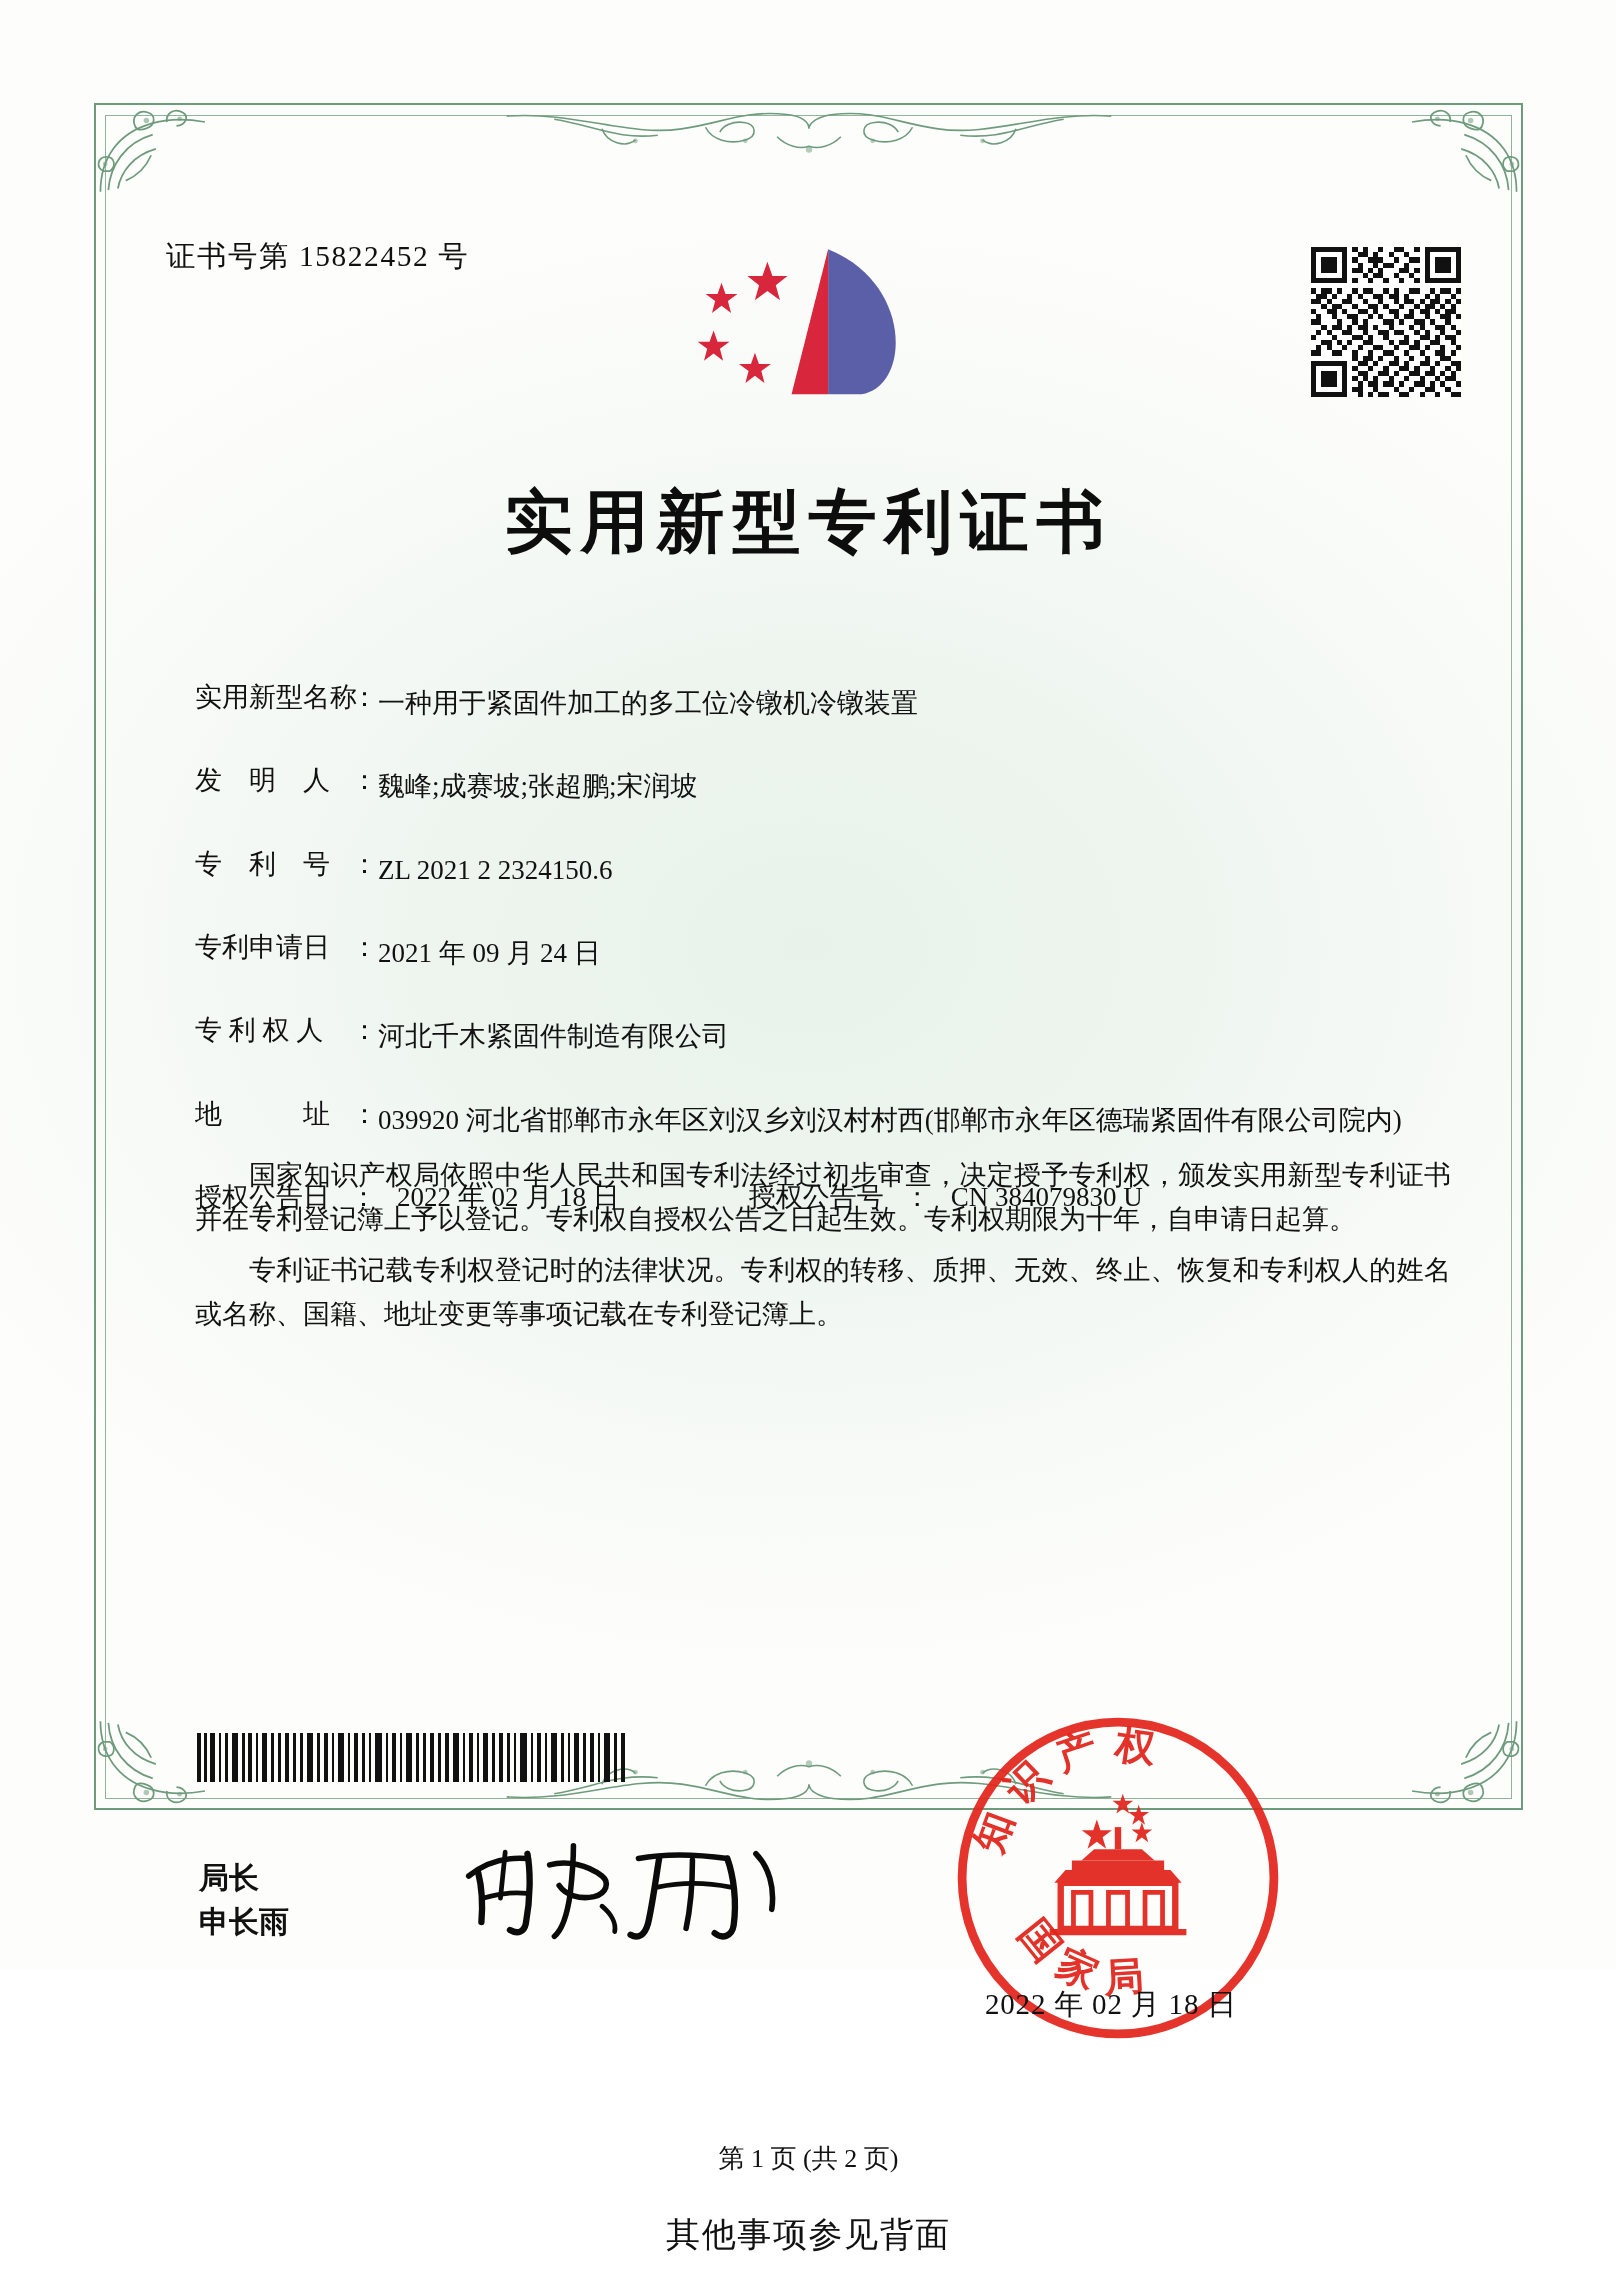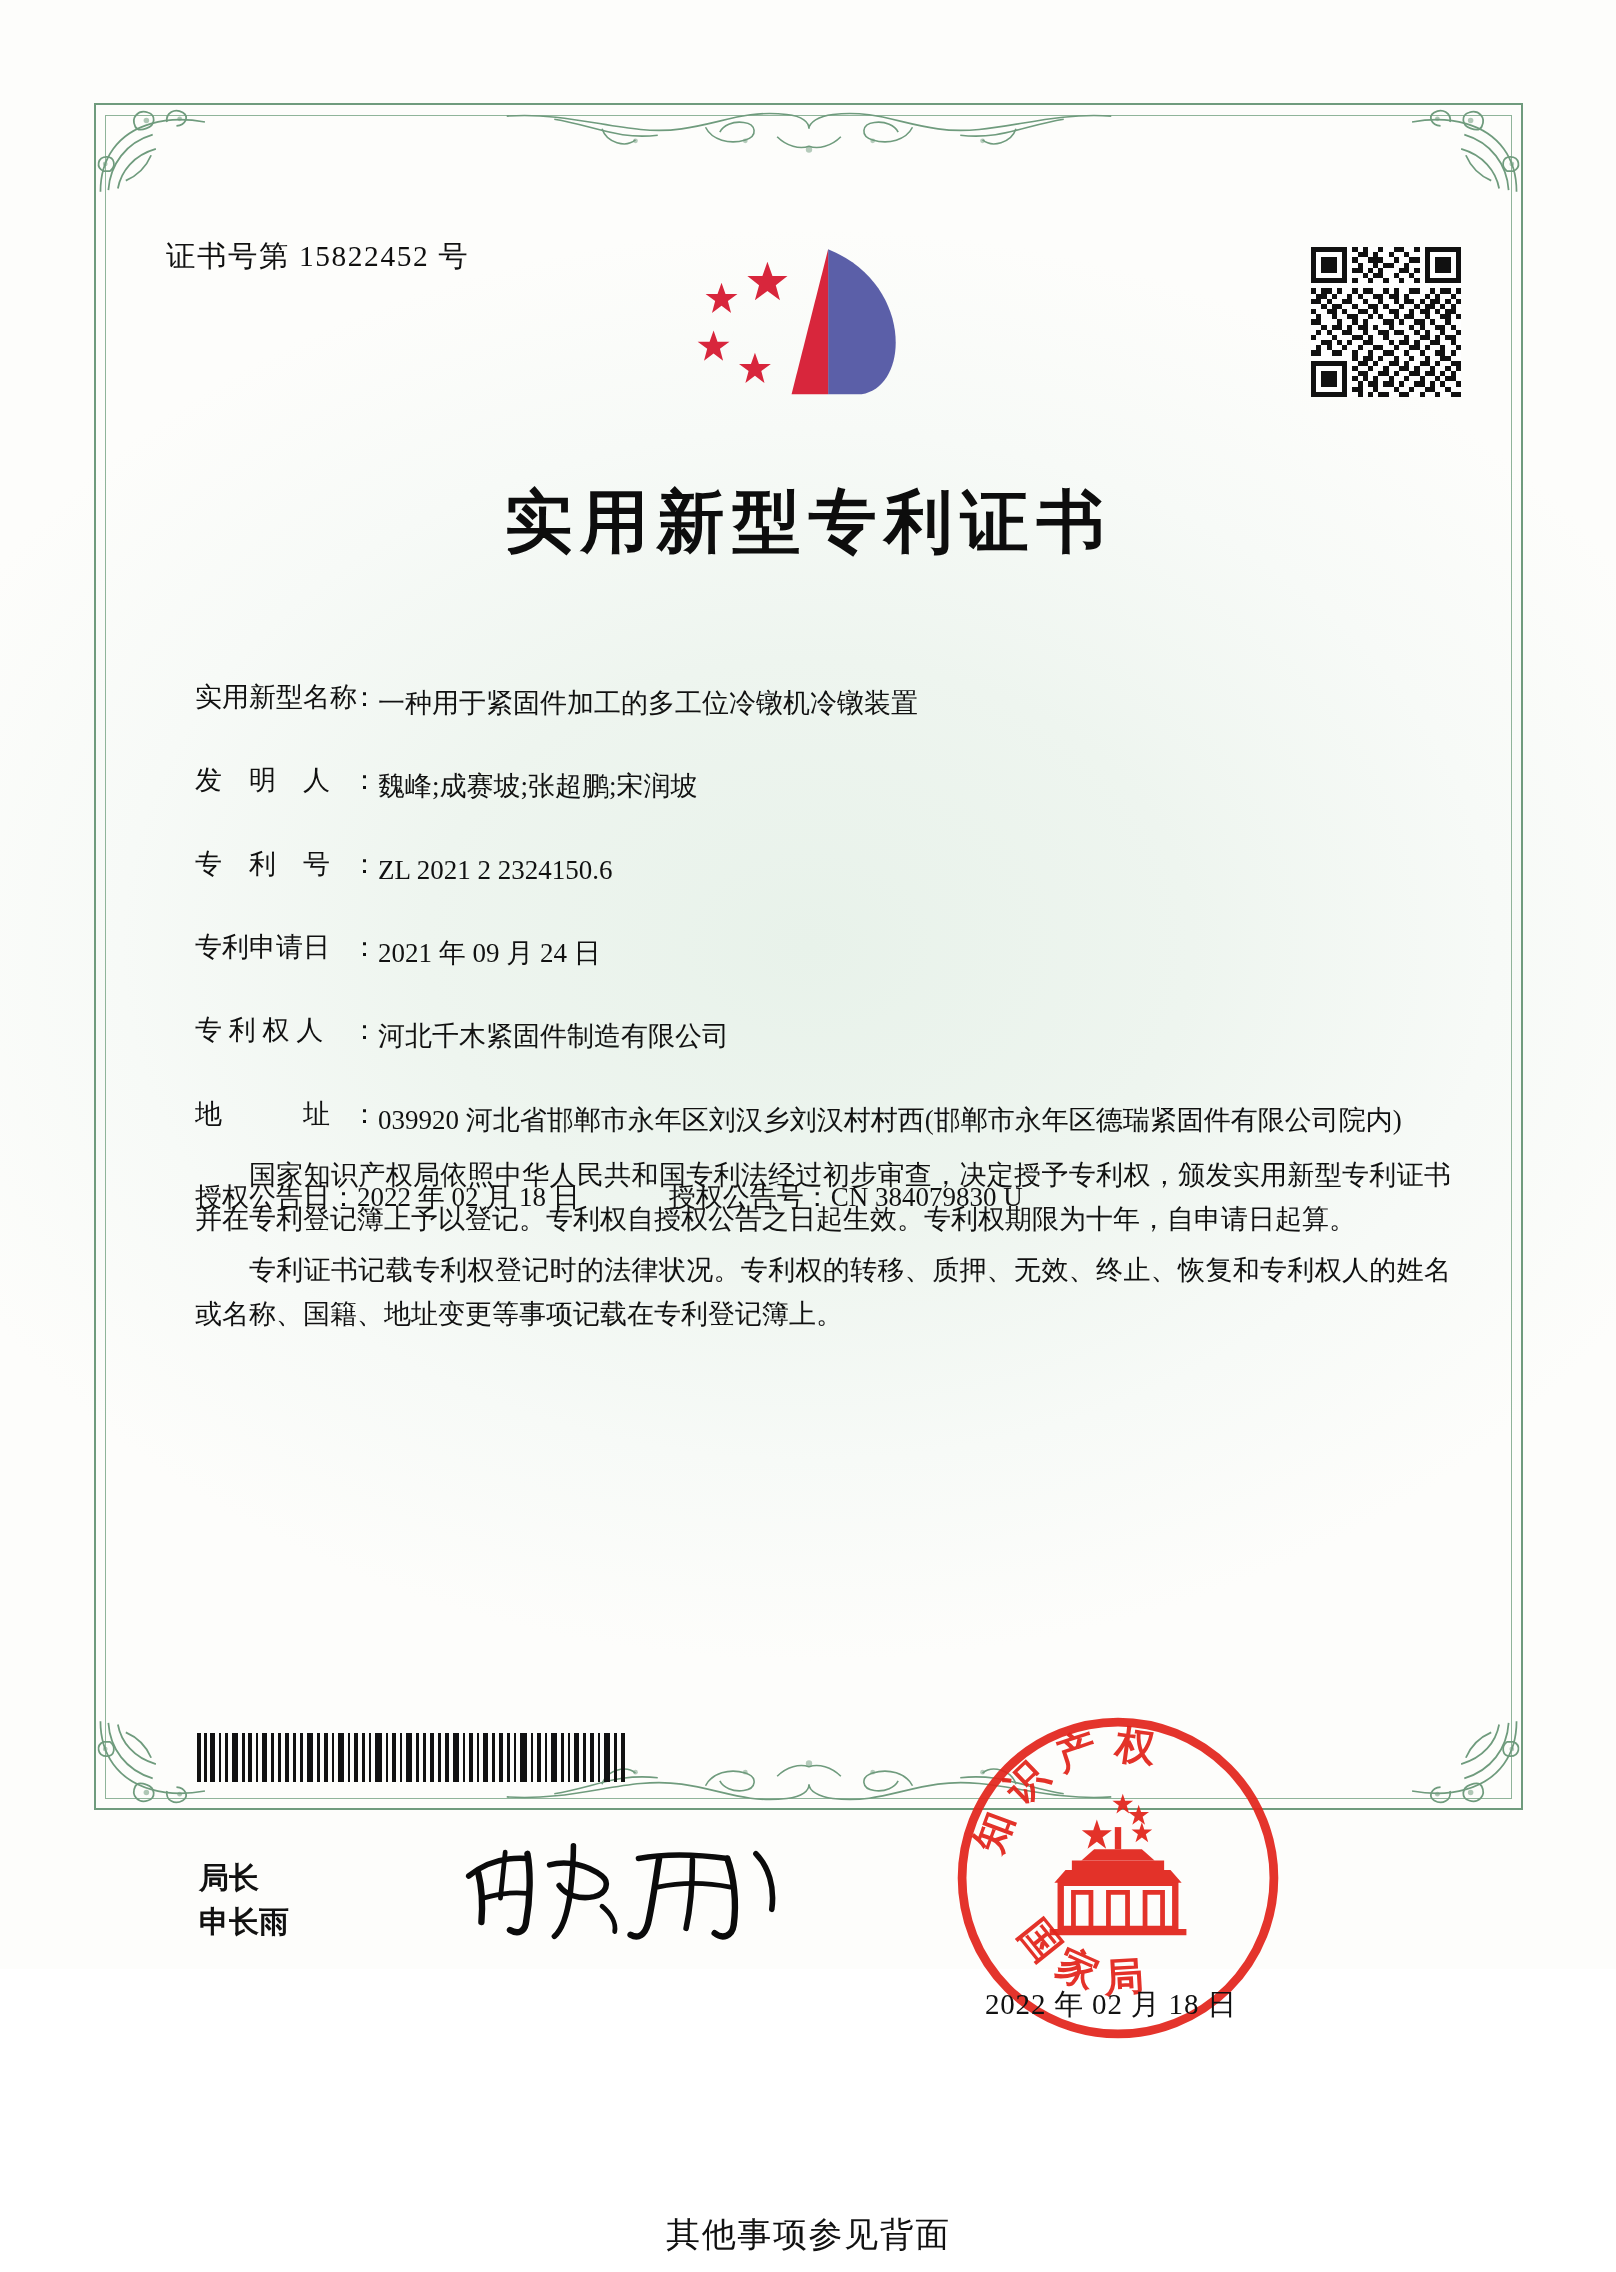--- a/index.html
+++ b/index.html
@@ -144,20 +144,21 @@
     font-size: 27px;
     line-height: 1.42;
     word-break: break-all;
   }
   .field-value.indent-wrap { text-indent: 0; }
 
   .row-inline {
     display: flex;
     align-items: flex-start;
     margin-bottom: 40px;
+    gap: 20px;
   }
   .row-inline .seg-label { white-space: nowrap; }
   .row-inline .gap { width: 89px; flex: 0 0 89px; }
 
   
   .paras {
     position: absolute;
     left: 195px;
     right: 166px;
     top: 1154px;
@@ -794,16 +795,17 @@
           <path d="M6 -118 l3 9 10 0 -8 6 3 10 -8 -6 -8 6 3 -10 -8 -6 10 0 z"></path>
           <path d="M26 -104 l3 9 10 0 -8 6 3 10 -8 -6 -8 6 3 -10 -8 -6 10 0 z"></path>
           <path d="M30 -82 l3 9 10 0 -8 6 3 10 -8 -6 -8 6 3 -10 -8 -6 10 0 z"></path>
         </g>
       </g>
     </svg>
   </div>
 
   <div class="seal-date">2022 年 02 月 18 日</div>
 
+  <div class="page-num">第 1 页 (共 2 页)</div>
   <div class="footer-note">其他事项参见背面</div>
 
 </div>
 
 
 </body></html>

